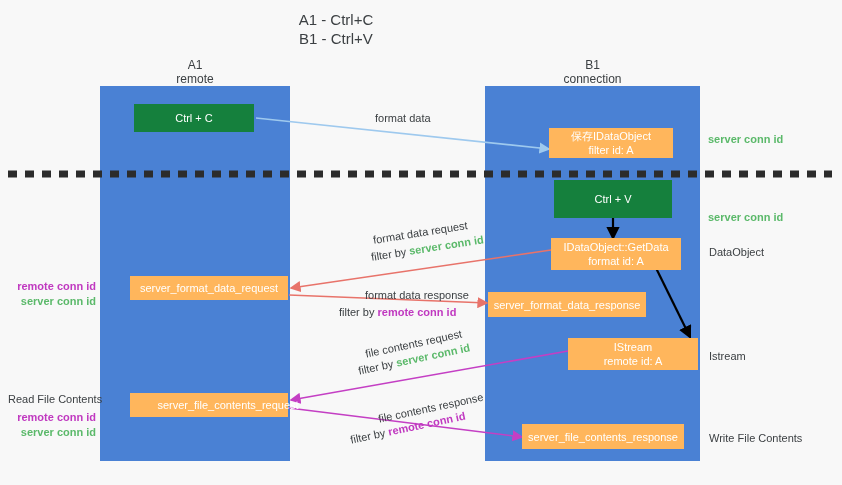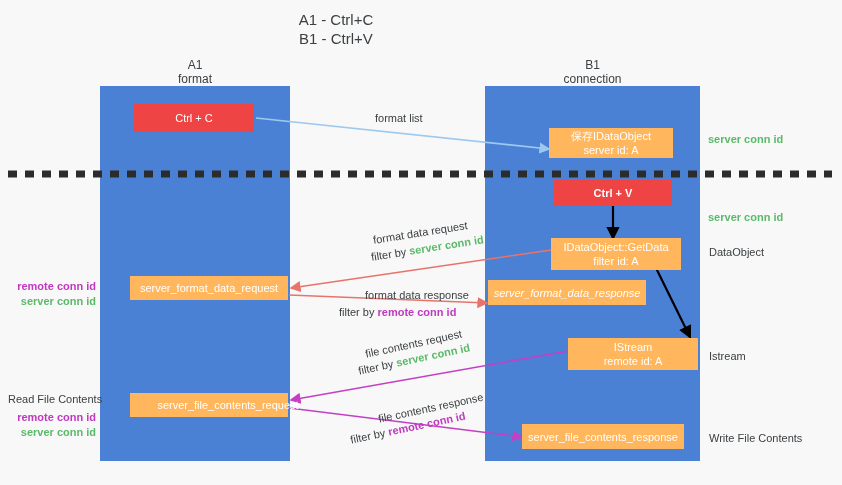--- a/index.html
+++ b/index.html
@@ -43,21 +43,21 @@
     display: flex;
     align-items: center;
     justify-content: center;
     text-align: center;
     color: #ffffff;
     font-size: 11px;
     line-height: 14px;
     white-space: pre;
     box-sizing: border-box;
   }
-  .box.green { background: #ef4444; }
+  .box.green { background: #15803d; }
   .box.orange { background: #ffb65c; }
   .edge-label {
     position: absolute;
     font-size: 11px;
     color: #3c4043;
     white-space: nowrap;
     line-height: 14px;
   }
   .edge-label .hl-green { color: #5bb96a; font-weight: bold; }
   .edge-label .hl-purple { color: #c039c0; font-weight: bold; }
@@ -98,21 +98,21 @@
 </style>
 </head>
 <body>
 
 <div id="canvas">
 
   <div class="title">A1 - Ctrl+C
 B1 - Ctrl+V</div>
 
   <div class="col-header" style="left:100px; top:58px; width:190px;">A1
-format</div>
+remote</div>
   <div class="col-header" style="left:485px; top:58px; width:215px;">B1
 connection</div>
 
   <div class="lane" style="left:100px; top:86px; width:190px; height:375px;"></div>
   <div class="lane" style="left:485px; top:86px; width:215px; height:375px;"></div>
 
   <svg class="overlay" viewBox="0 0 842 485">
     <defs>
       <marker id="ah-blue" markerWidth="7" markerHeight="7" refX="6" refY="3.5" orient="auto">
         <polygon points="0,0 7,3.5 0,7" fill="#9ec9ee"></polygon>
@@ -141,39 +141,39 @@
     <line x1="656" y1="268" x2="690" y2="337" stroke="#000000" stroke-width="2.2" marker-end="url(#ah-black)"></line>
 
     <line x1="568" y1="351" x2="291" y2="400" stroke="#c43fc4" stroke-width="1.6" marker-end="url(#ah-purple)"></line>
 
     <line x1="289" y1="408" x2="522" y2="437" stroke="#c43fc4" stroke-width="1.6" marker-end="url(#ah-purple)"></line>
   </svg>
 
   <div class="box green" style="left:134px; top:104px; width:120px; height:28px;">Ctrl + C</div>
 
   <div class="box orange" style="left:549px; top:128px; width:124px; height:30px;">保存IDataObject
-server id: A</div>
-
-  <div class="box green" style="left:554px; top:180px; width:118px; height:26px;font-weight:bold;">Ctrl + V</div>
+filter id: A</div>
+
+  <div class="box green" style="left:554px; top:180px; width:118px; height:38px;">Ctrl + V</div>
 
   <div class="box orange" style="left:551px; top:238px; width:130px; height:32px;">IDataObject::GetData
-filter id: A</div>
+format id: A</div>
 
   <div class="box orange" style="left:130px; top:276px; width:158px; height:24px;text-align:center;">server_format_data_request</div>
 
-  <div class="box orange" style="left:488px; top:280px; width:158px; height:25px;font-style:italic;">server_format_data_response</div>
+  <div class="box orange" style="left:488px; top:292px; width:158px; height:25px;">server_format_data_response</div>
 
   <div class="box orange" style="left:568px; top:338px; width:130px; height:32px;">IStream
 remote id: A</div>
 
   <div class="box orange" style="left:130px; top:393px; width:158px; height:24px;padding-left:38px;">server_file_contents_request</div>
 
   <div class="box orange" style="left:522px; top:424px; width:162px; height:25px;">server_file_contents_response</div>
 
-  <div class="edge-label" style="left:375px; top:111px;">format list</div>
+  <div class="edge-label" style="left:375px; top:111px;">format data</div>
 
   <div class="edge-label rot-a" style="left:372px; top:233px;">format data request</div>
   <div class="edge-label rot-a" style="left:370px; top:250px;">
     <span>filter by </span><span class="hl-green">server conn id</span>
   </div>
 
   <div class="edge-label" style="left:365px; top:288px;">format data response</div>
   <div class="edge-label" style="left:339px; top:305px;">
     <span>filter by </span><span class="hl-purple">remote conn id</span>
   </div>

